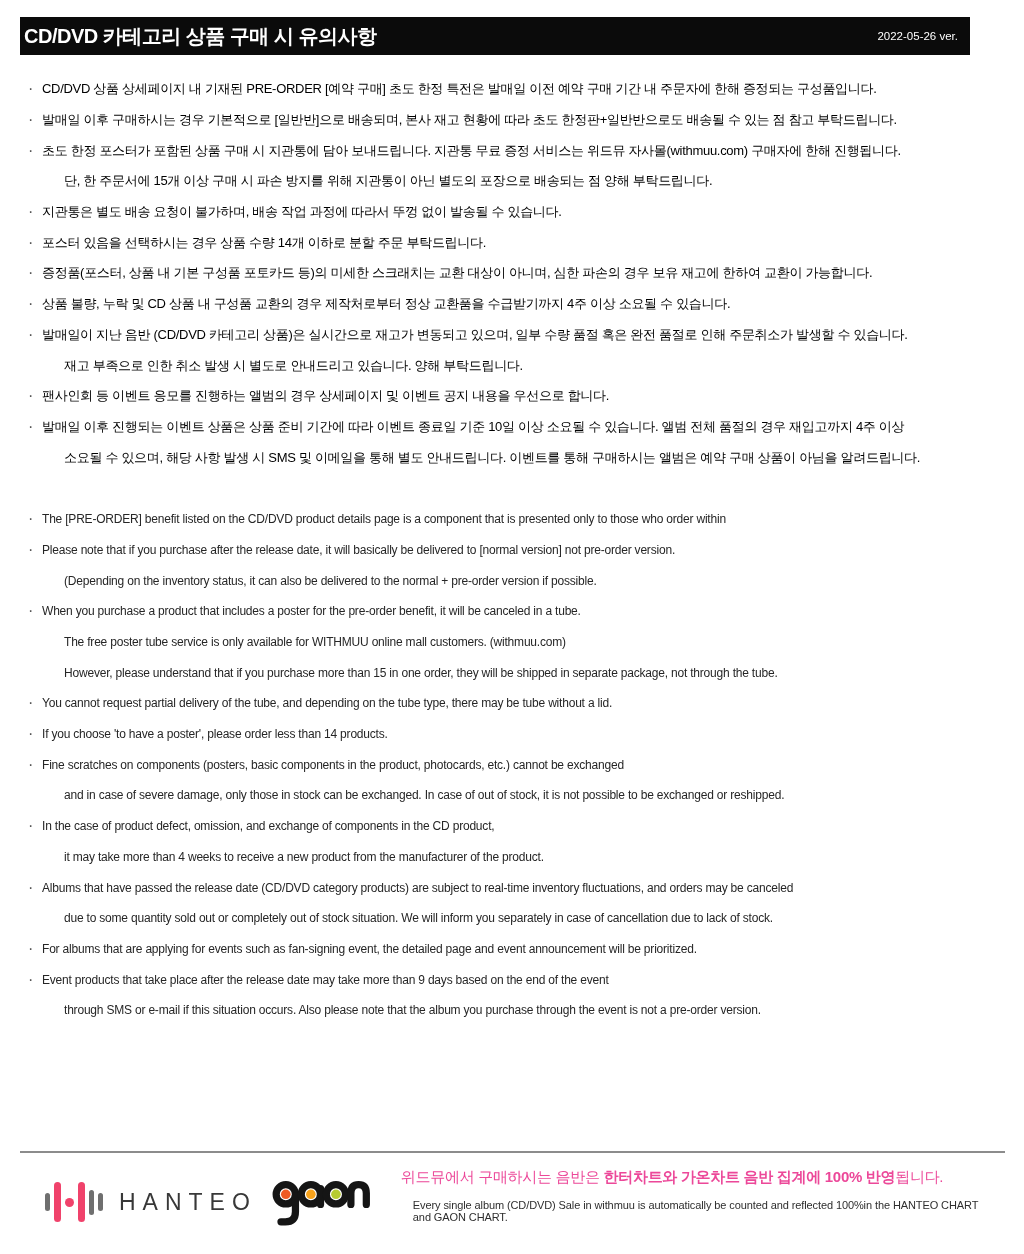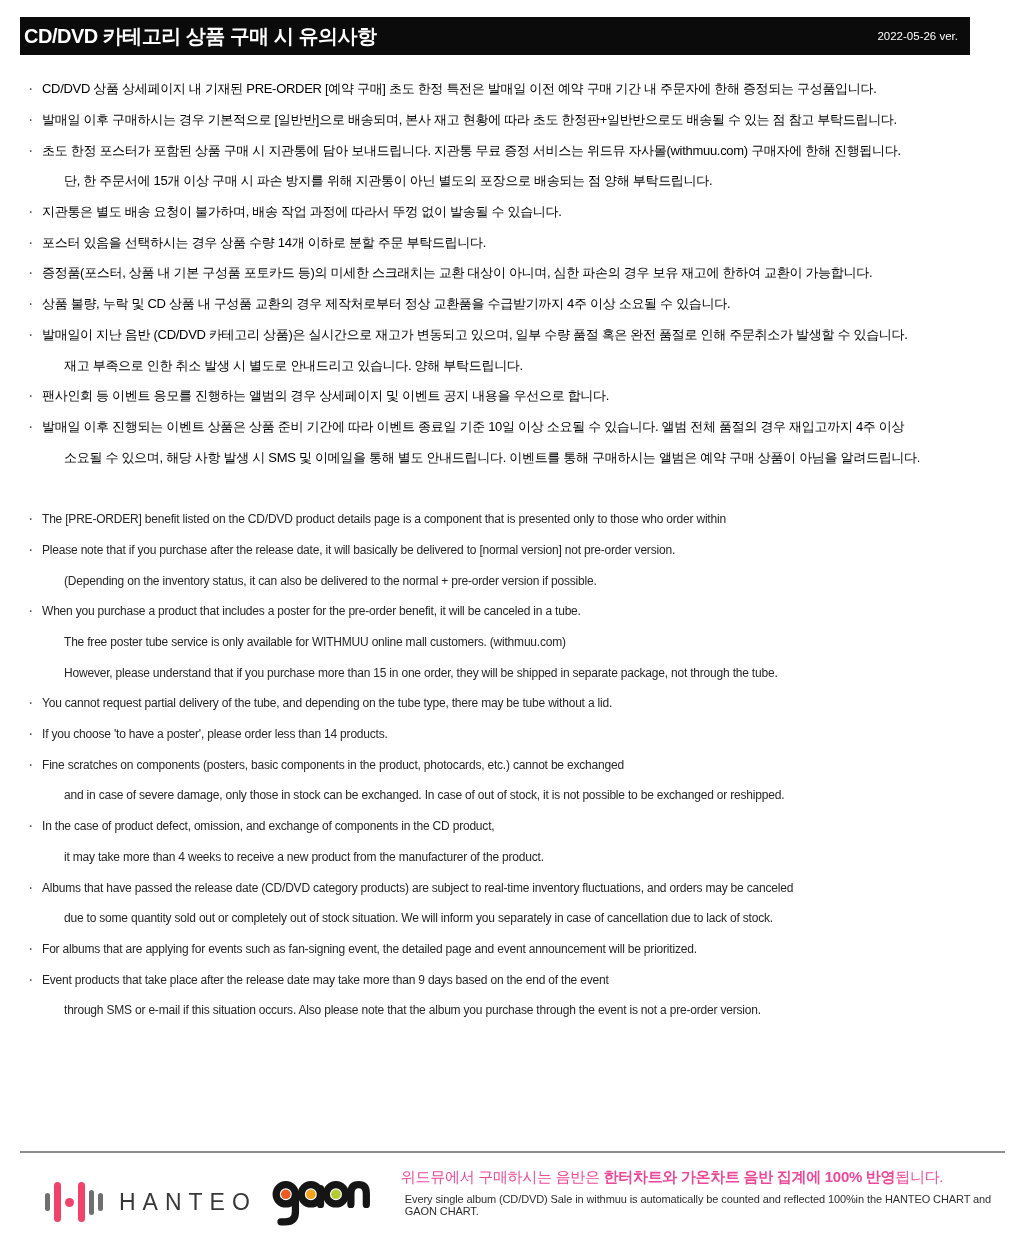--- a/index.html
+++ b/index.html
@@ -114,21 +114,21 @@
   .gaon { margin-left: 14px; display: flex; align-items: center; }
   .footer-text { margin-left: 30px; }
   .footer-text .ko {
     margin: 0 0 6px 0;
     font-size: 15px;
     color: #ec4899;
     letter-spacing: -0.3px;
   }
   .footer-text .ko b { font-weight: 700; }
   .footer-text .en {
-    margin: 4px;
+    margin: 12px;
     font-size: 11px;
     color: #2e2e2e;
     letter-spacing: -0.1px;
   }
 </style>
 </head>
 <body>
 
 <div class="page">
 

